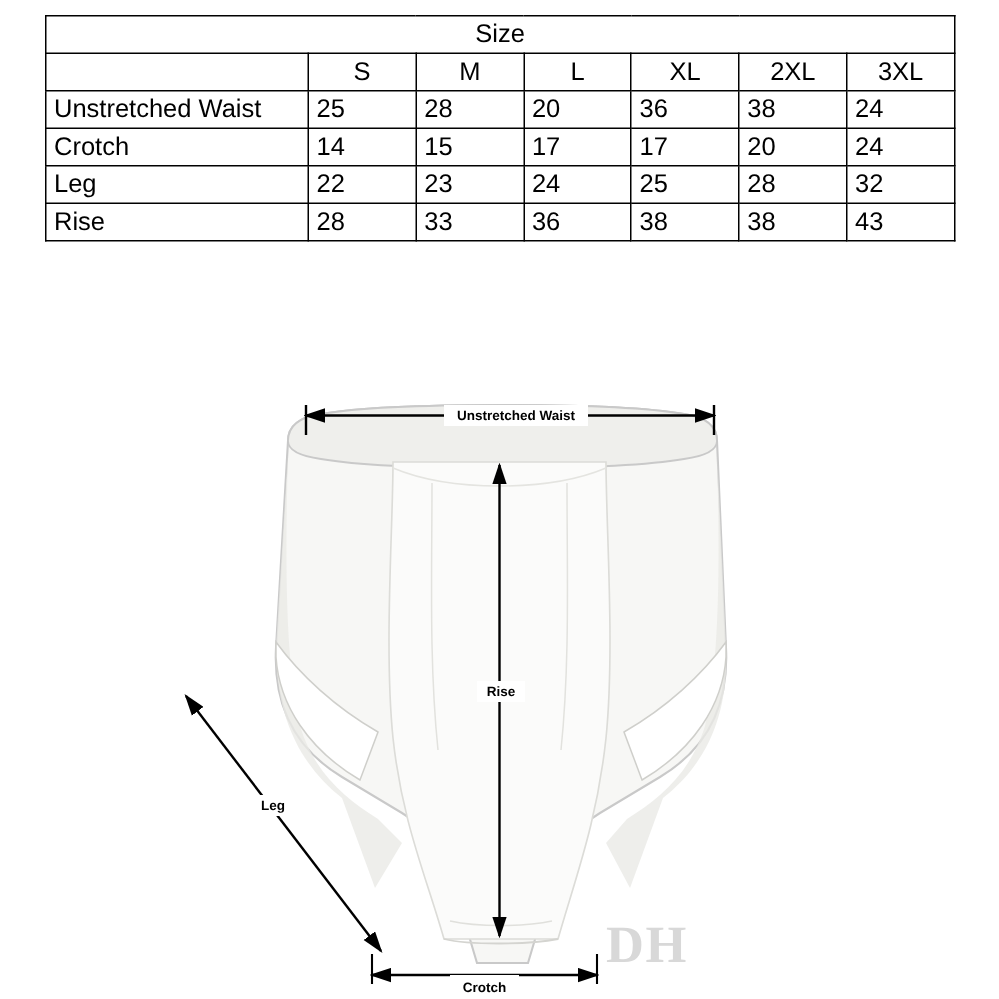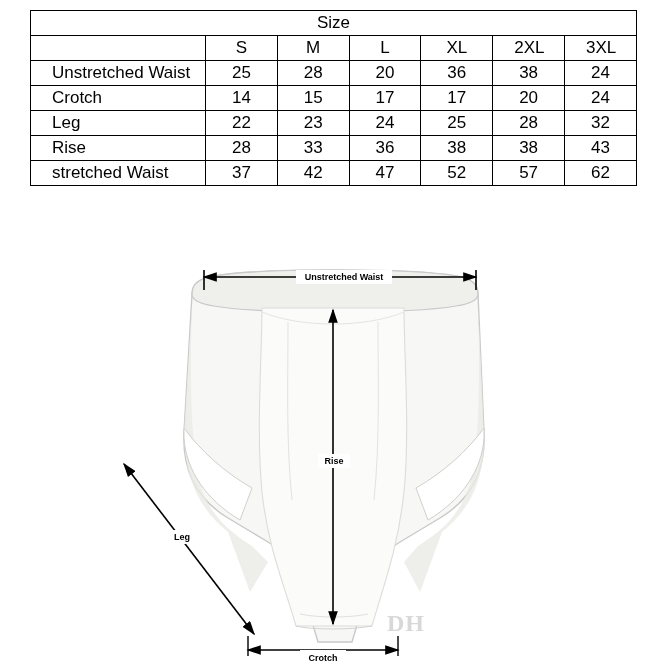--- a/index.html
+++ b/index.html
@@ -30,42 +30,42 @@
   }
   table.size-table {
     border-collapse: collapse;
     width: 606px;
     table-layout: fixed;
     font-size: 17px;
   }
   table.size-table td {
     border: 1px solid #000000;
     height: 24px;
-    padding: 0 21px;
+    padding: 0 5px;
     line-height: 24px;
     white-space: nowrap;
     overflow: hidden;
   }
   .title-cell {
     text-align: center;
     border-left: 1px solid #000 !important;
     border-top: 1px solid #000 !important;
   }
   .blank-corner {
     border-left: 1px solid #000;
     border-top: none !important;
   }
   .hdr {
     text-align: center;
   }
   .rowlabel {
     text-align: left;
   }
   .num {
-    text-align: center;
+    text-align: left;
   }
   .note-cell {
     text-align: left;
   }
   
   col.c0 { width: 175px; }
   col.cn { width: 71.8px; }
 
   
   .illus {
@@ -73,23 +73,23 @@
     left: 0;
     top: 232px;
     width: 666px;
     height: 434px;
   }
   .illus svg {
     display: block;
   }
   .wm {
     position: absolute;
-    left: 387px;
+    left: 404px;
     top: 610px;
-    font-size: 24px;
+    font-size: 35px;
     font-weight: bold;
     color: #d8d8d8;
     letter-spacing: 1px;
     font-family: "Liberation Serif", serif;
     user-select: none;
   }
   .lbl {
     font-size: 9px;
     font-weight: bold;
     font-family: "Liberation Sans", sans-serif;
@@ -158,29 +158,20 @@
         <tr>
           <td class="rowlabel">Rise</td>
           <td class="num">28</td>
           <td class="num">33</td>
           <td class="num">36</td>
           <td class="num">38</td>
           <td class="num">38</td>
           <td class="num">43</td>
         </tr>
 
-        <tr>
-          <td class="rowlabel">stretched Waist</td>
-          <td class="num">37</td>
-          <td class="num">42</td>
-          <td class="num">47</td>
-          <td class="num">52</td>
-          <td class="num">57</td>
-          <td class="num">62</td>
-        </tr>
 
       </tbody>
     </table>
   </div>
 
   <div class="illus">
     <svg width="666" height="434" viewBox="0 0 666 434" xmlns="http://www.w3.org/2000/svg">
       <defs>
         <marker id="arrow" markerWidth="9" markerHeight="9" refX="8" refY="3" orient="auto" markerUnits="strokeWidth">
           <path d="M0,0 L9,3 L0,6 z" fill="#000"></path>

